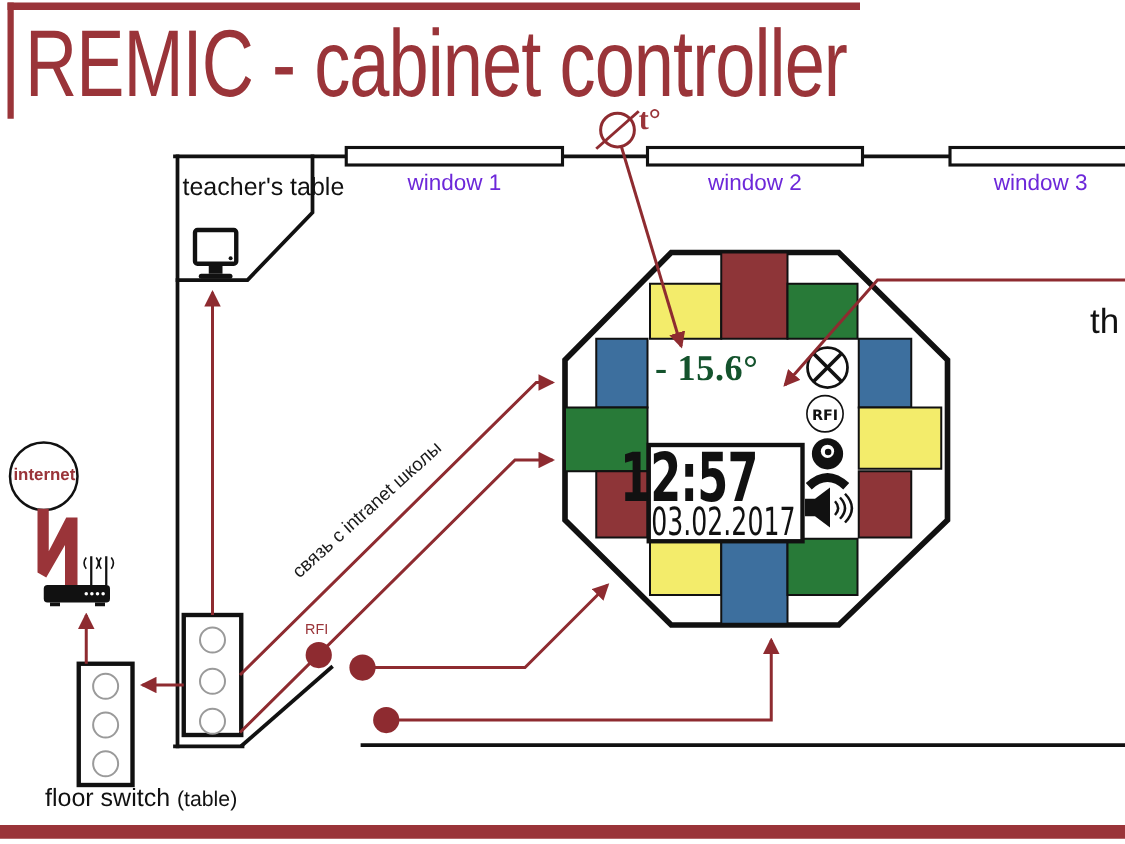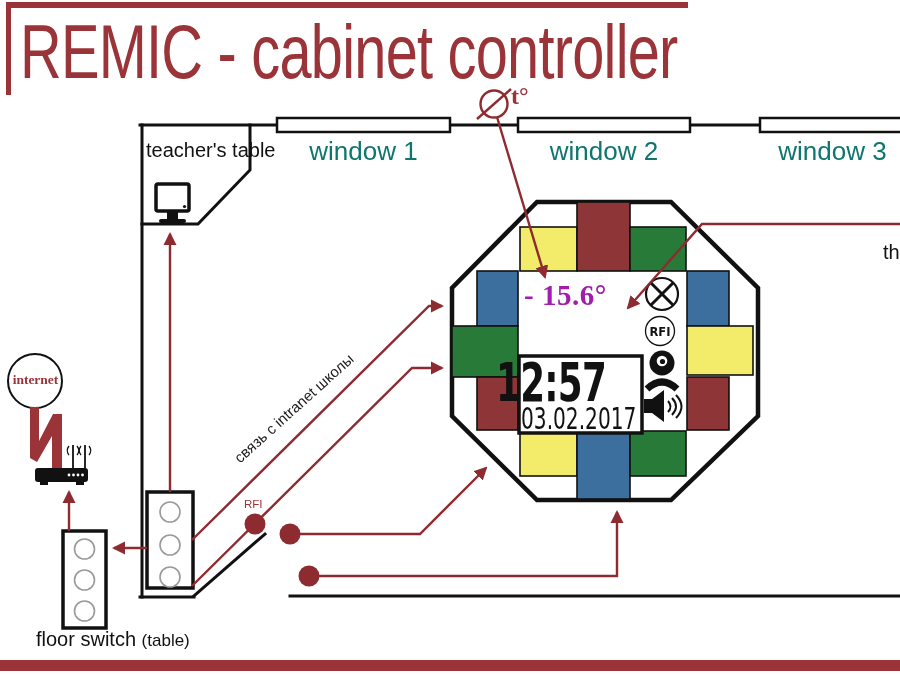--- a/index.html
+++ b/index.html
@@ -3,36 +3,36 @@
 <meta charset="utf-8">
 <style>
   html,body{margin:0;padding:0;background:#fff;}
   #stage{position:relative;width:900px;height:675px;overflow:hidden;background:#fff;
          font-family:"Liberation Sans", sans-serif;}
   #stage svg{position:absolute;left:0;top:0;}
   .lbl{position:absolute;color:#111;white-space:nowrap;}
   .title{left:20px;top:12px;font-size:76px;line-height:1.05;color:var(--c-accent,#9a3439);
          letter-spacing:-1px;transform:scaleX(0.76);transform-origin:0 0;}
   .teacher{left:146px;top:139px;font-size:20px;}
-  .win{position:absolute;top:136px;font-size:26px;text-align:center;color:#0f766e;}
+  .win{position:absolute;top:136px;font-size:18px;text-align:center;color:#6d28d9;}
   .win1{left:277px;width:173px;}
   .win2{left:518px;width:172px;}
   .win3{left:760px;width:145px;}
   .tdeg{left:511px;top:83px;font-size:24px;font-weight:bold;
         font-family:"Liberation Serif",serif;color:var(--c-accent,#9a3439);}
-  .thcut{left:872px;top:241px;font-size:20px;margin-left:11px;}
+  .thcut{left:872px;top:241px;font-size:28px;}
   .inet{left:8px;top:372px;width:55px;text-align:center;font-size:13.5px;font-weight:bold;
-        color:var(--c-accent,#9a3439);font-family:Liberation Serif, serif;}
+        color:var(--c-accent,#9a3439);}
   .floorsw{left:36px;top:628px;font-size:20px;}
   .floorsw .sfx{font-size:17px;}
   .rfi-lbl{left:244px;top:498px;font-size:11.5px;color:var(--c-accent,#9a3439);}
   .intranet{left:242px;top:449px;font-size:15px;color:#1a1a1a;
             transform:rotate(-42deg);transform-origin:0 100%;}
   .temp{position:absolute;left:524px;font-family:"Liberation Serif",serif;
-        font-weight:bold;font-size:29px;color:#a21caf;letter-spacing:0.5px;}
+        font-weight:bold;font-size:29px;color:#14532d;letter-spacing:0.5px;}
   .temp1{top:279px;} .temp2{top:312px;}
   .time{left:496px;top:356px;}
   .time span{display:inline-block;font-family:"DejaVu Sans",sans-serif;font-weight:bold;
              font-size:54px;line-height:1.0;letter-spacing:-1px;
              transform:scaleX(0.66);transform-origin:0 0;}
   .date{left:521px;top:403px;}
   .date span{display:inline-block;font-family:"DejaVu Sans",sans-serif;font-size:31px;
              line-height:1.0;transform:scaleX(0.65);transform-origin:0 0;}
 </style>
 </head>

